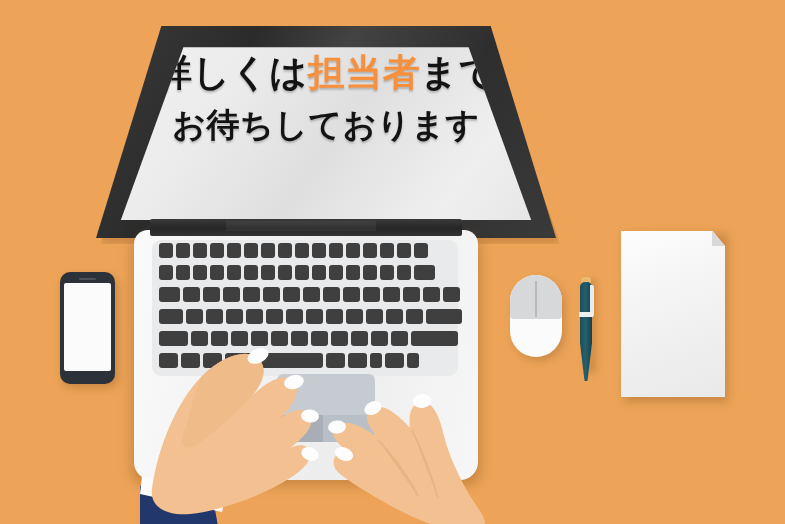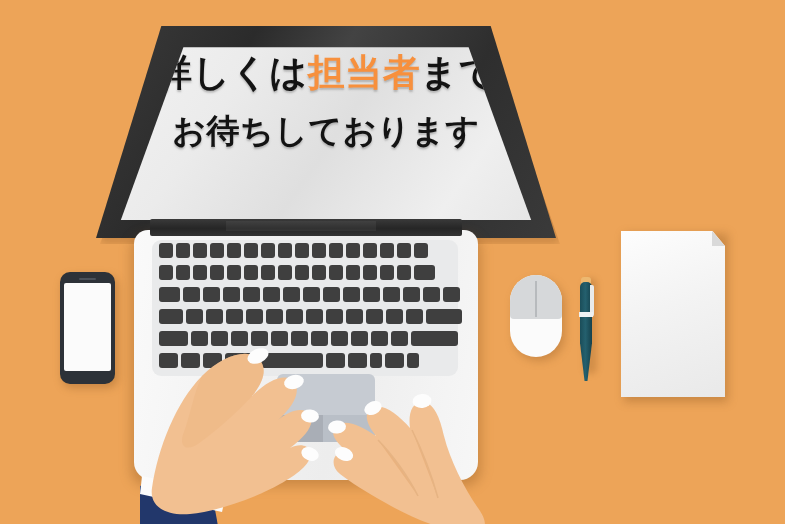--- a/index.html
+++ b/index.html
@@ -66,21 +66,21 @@
     line-height: 1.12;
     letter-spacing: 0.5px;
     text-shadow: 0 2px 2px rgba(140,140,140,0.55);
   }
   .sline {
     display: block;
     white-space: nowrap;
   }
   .sline1 { font-size: 37px; }
   .sline2 { font-size: 35px; margin-top: 4px; }
-  .sline3 { font-size: 33px; margin-top: 20px; }
+  .sline3 { font-size: 33px; margin-top: 14px; }
   .hl-orange { color: #f7903d; }
 
   
   .base-shadow {
     position: absolute;
     left: 131px;
     top: 234px;
     width: 350px;
     height: 252px;
     background: rgba(120, 70, 20, 0.30);

